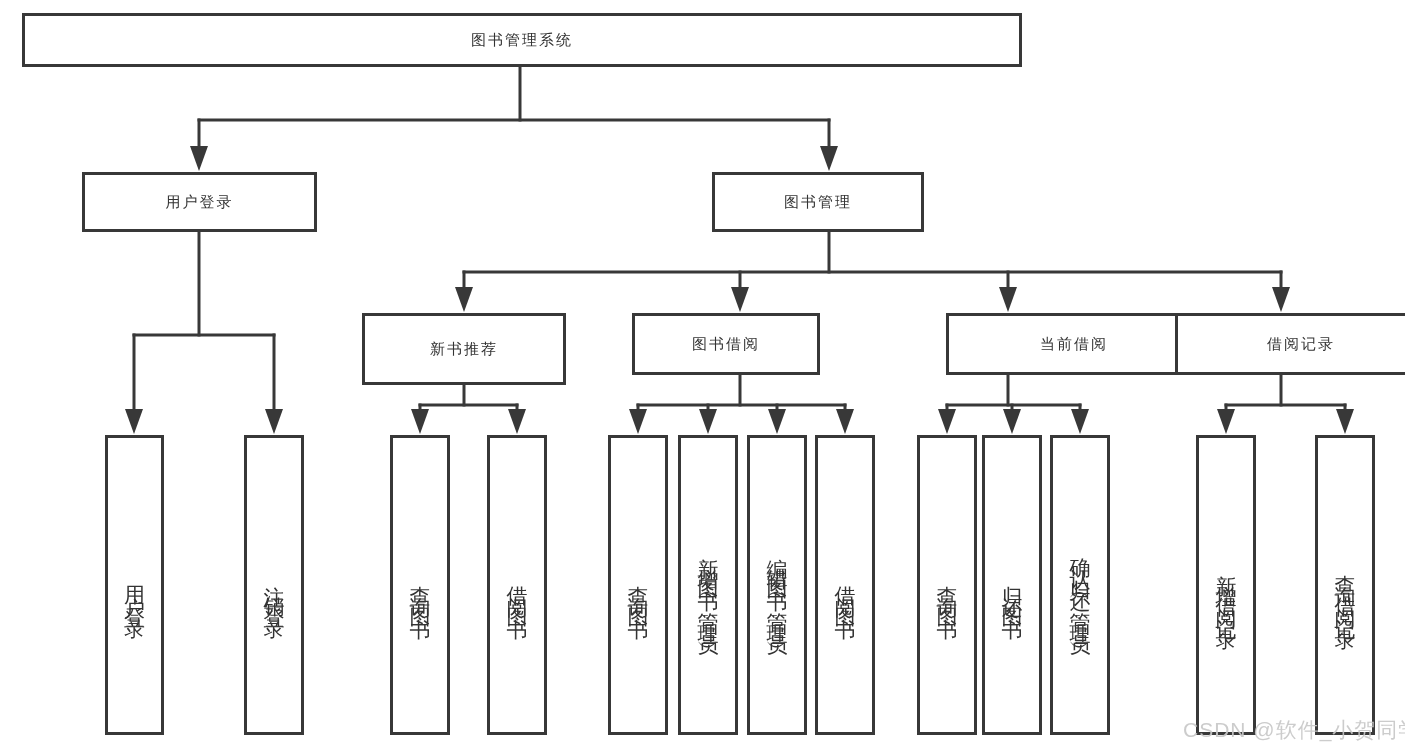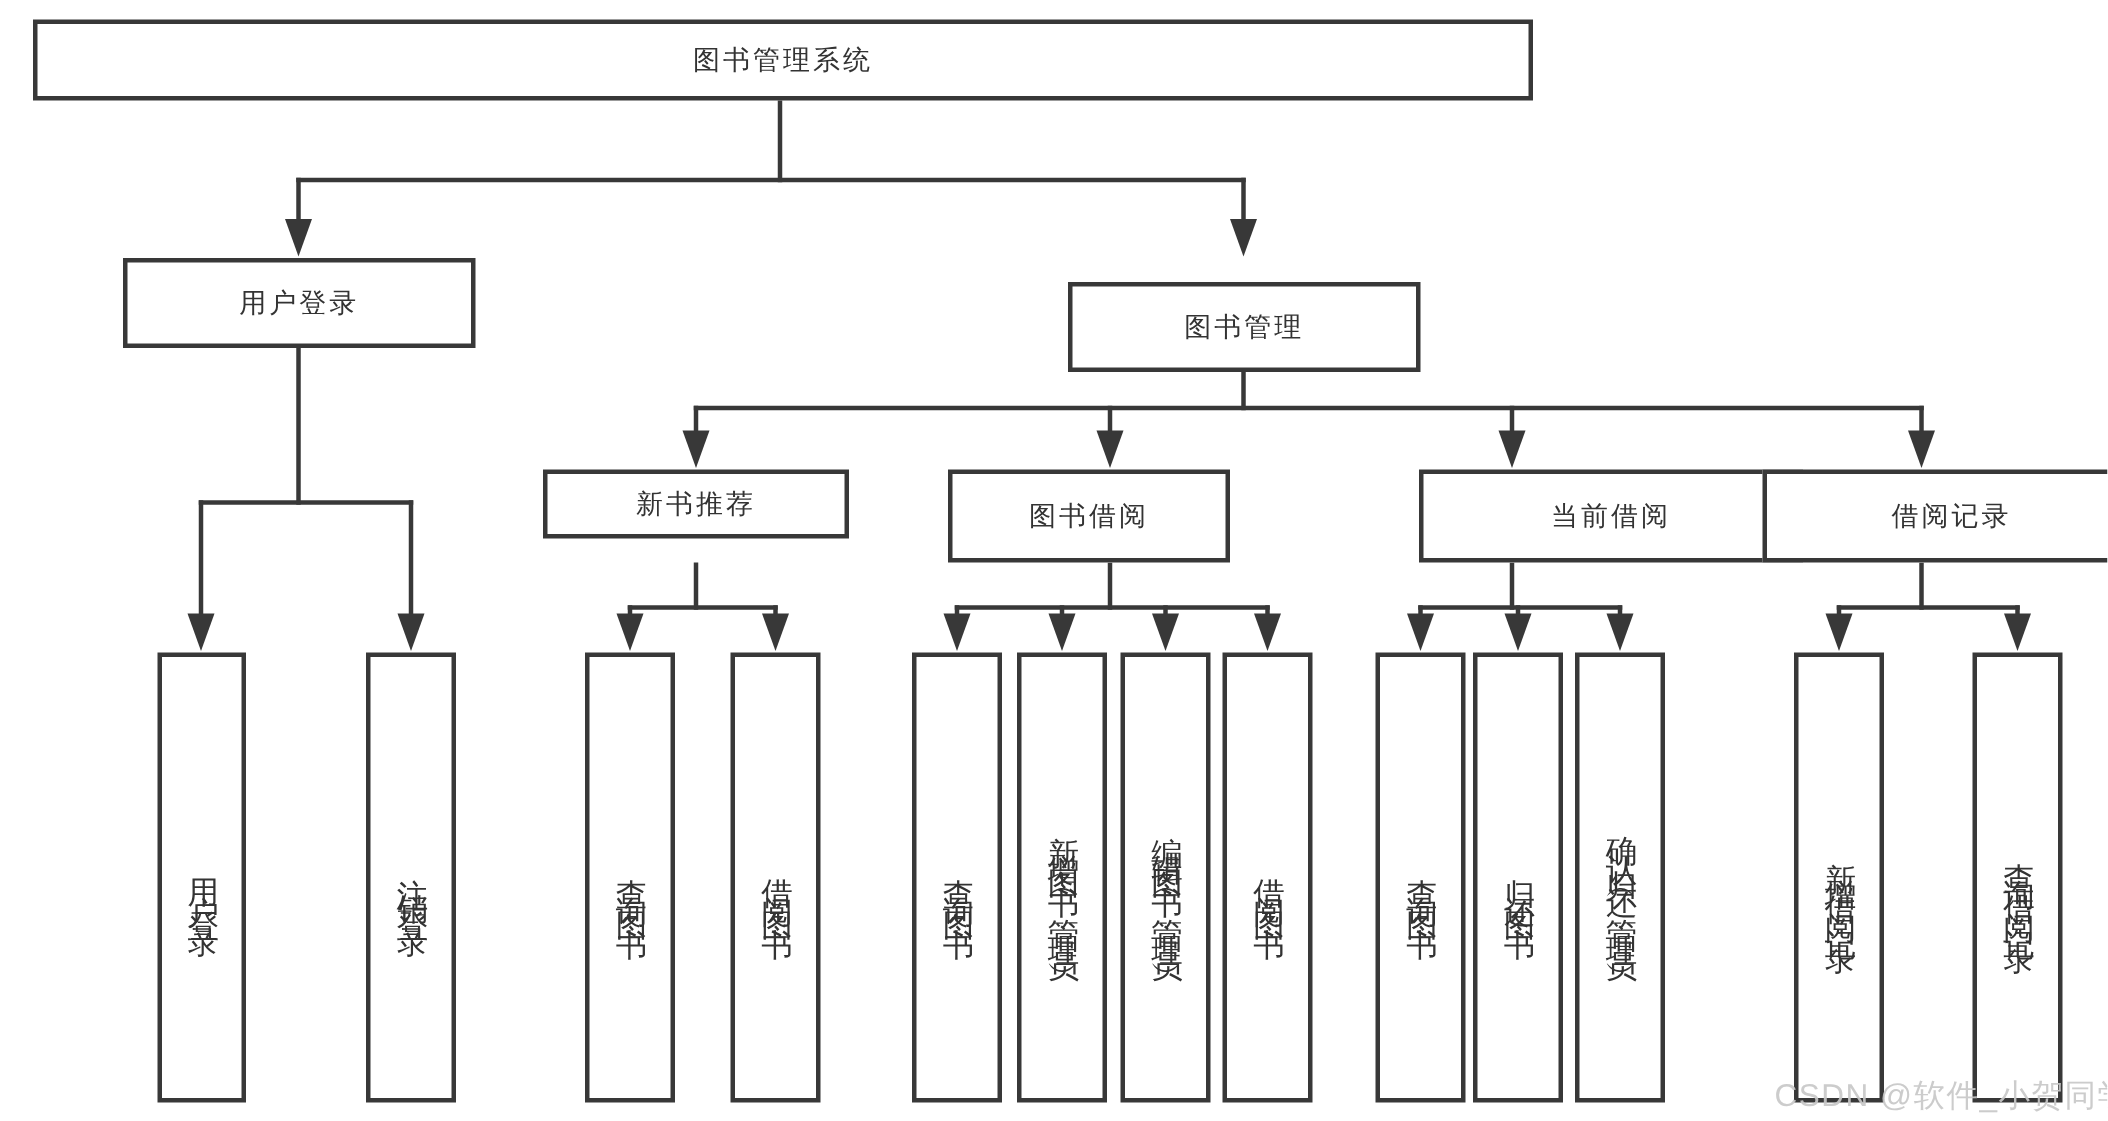--- a/index.html
+++ b/index.html
@@ -16,21 +16,21 @@
   .node{
     position:absolute;
     box-sizing:border-box;
     border:3px solid var(--line,#383838);
     background:var(--box_fill,#ffffff);
     color:var(--text,#333333);
     display:flex;align-items:center;justify-content:center;
     z-index:1;
   }
   .node.h .lbl{
-    font-size:18px;letter-spacing:2px;white-space:nowrap;
+    font-size:15px;letter-spacing:2px;white-space:nowrap;
   }
   .node.v .lbl{
     writing-mode:vertical-rl;
     font-size:21px;letter-spacing:11px;margin-bottom:-11px;
     white-space:nowrap;
   }
   #watermark{
     position:absolute;left:1183px;top:716px;z-index:2;
     font-size:21px;letter-spacing:1px;
     color:var(--watermark,#c8c8c8);opacity:.92;white-space:nowrap;
@@ -103,25 +103,25 @@
     <polygon points="1336,409 1354,409 1345,434"></polygon>
   </svg>
 
   <div class="node h" style="left:22px;top:13px;width:1000px;height:54px;">
     <span class="lbl">图书管理系统</span>
   </div>
 
   <div class="node h" style="left:82px;top:172px;width:235px;height:60px;">
     <span class="lbl">用户登录</span>
   </div>
-  <div class="node h" style="left:712px;top:188px;width:235px;height:60px;">
+  <div class="node h" style="left:712px;top:172px;width:212px;height:60px;">
     <span class="lbl">图书管理</span>
   </div>
 
-  <div class="node h" style="left:362px;top:313px;width:204px;height:46px;">
+  <div class="node h" style="left:362px;top:313px;width:204px;height:72px;">
     <span class="lbl">新书推荐</span>
   </div>
   <div class="node h" style="left:632px;top:313px;width:188px;height:62px;">
     <span class="lbl">图书借阅</span>
   </div>
   <div class="node h" style="left:902px;top:313px;width:256px;height:62px;margin-left:44px;">
     <span class="lbl">当前借阅</span>
   </div>
   <div class="node h" style="left:1175px;top:313px;width:252px;height:62px;">
     <span class="lbl">借阅记录</span>

